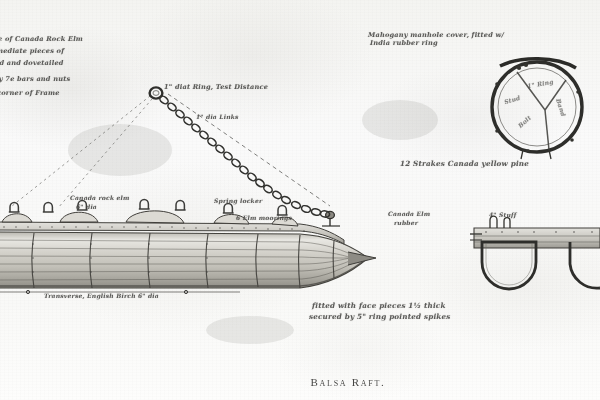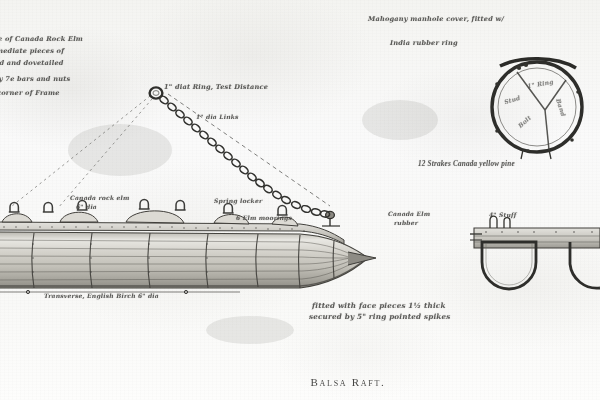--- a/index.html
+++ b/index.html
@@ -318,29 +318,29 @@
 
   <div class="hand sz65" style="left:-2px; top:36px;">e of Canada Rock Elm</div>
   <div class="hand sz65" style="left:-4px; top:48px;">mediate pieces of</div>
   <div class="hand sz65" style="left:-5px; top:60px;">ed and dovetailed</div>
   <div class="hand sz65" style="left:-6px; top:76px;">by 7e bars and nuts</div>
   <div class="hand sz65" style="left:-3px; top:90px;">corner of Frame</div>
 
   <div class="hand sz65" style="left:164px; top:84px;">1" diat Ring, Test Distance</div>
   <div class="hand sz6" style="left:196px; top:113px;">1" dia Links</div>
 
-  <div class="hand sz65" style="left:368px; top:16px;">Mahogany manhole cover, fitted w/</div>
-  <div class="hand sz65" style="left:370px; top:40px;margin-left:20px;">India rubber ring</div>
+  <div class="hand sz65" style="left:368px; top:32px;">Mahogany manhole cover, fitted w/</div>
+  <div class="hand sz65" style="left:370px; top:40px;">India rubber ring</div>
 
   <div class="hand sz6 faint" style="left:504px; top:96px; transform:rotate(-16deg);">Stud</div>
   <div class="hand sz6 faint" style="left:527px; top:80px; transform:rotate(-10deg);">1" Ring</div>
   <div class="hand sz6 faint" style="left:517px; top:118px; transform:rotate(-42deg);">Bolt</div>
   <div class="hand sz6 faint" style="left:552px; top:104px; transform:rotate(72deg);">Band</div>
 
-  <div class="hand sz7" style="left:418px; top:160px;font-family:Liberation Serif, serif;">12 Strakes Canada yellow pine</div>
+  <div class="hand sz7" style="left:400px; top:160px;">12 Strakes Canada yellow pine</div>
 
   <div class="hand sz6" style="left:70px; top:194px;">Canada rock elm</div>
   <div class="hand sz6" style="left:76px; top:203px;">6" dia</div>
 
   <div class="hand sz6" style="left:214px; top:197px;">Spring locker</div>
   <div class="hand sz6" style="left:236px; top:214px;">6 Elm moorings</div>
 
   <div class="hand sz6" style="left:388px; top:210px;">Canada Elm</div>
   <div class="hand sz6" style="left:394px; top:219px;">rubber</div>
 

